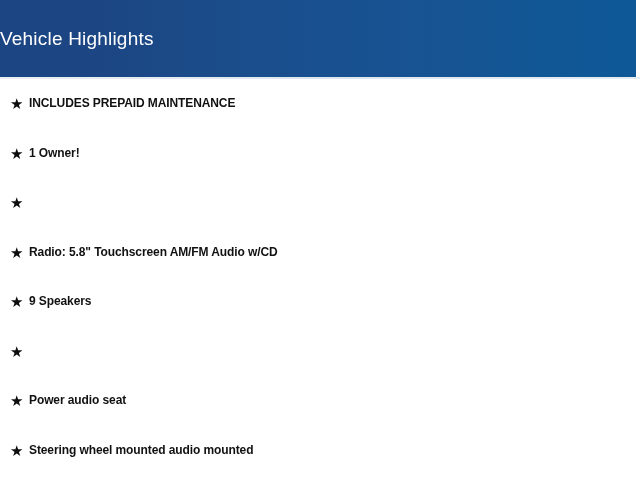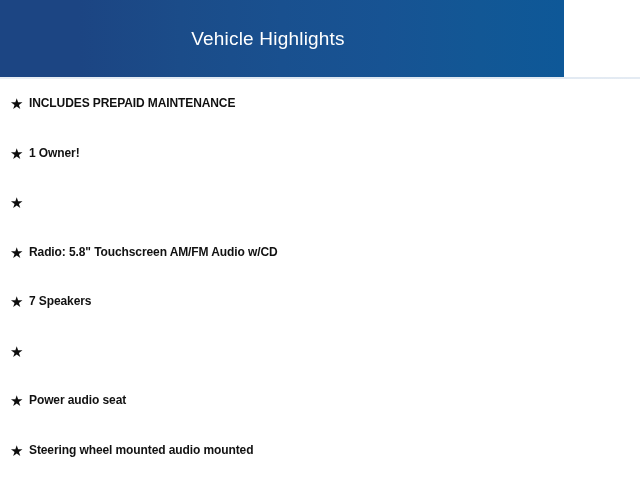--- a/index.html
+++ b/index.html
@@ -16,34 +16,34 @@
   .page {
     position: relative;
     width: 640px;
     height: 480px;
     background: #ffffff;
   }
   .banner {
     position: absolute;
     top: 0;
     left: 0;
-    width: 564px;
+    width: 636px;
     height: 77px;
     background: linear-gradient(to right,
                 #1c4583 0%,
                 #1c4583 14%,
                 #1b4c89 32%,
                 #19508f 50%,
                 #175393 68%,
                 #125795 85%,
                 #0e5898 100%);
     box-sizing: border-box;
     display: flex;
     align-items: center;
-    justify-content: center;
+    justify-content: flex-start;
     padding-right: 28px;
   }
   .banner-title {
     color: #ffffff;
     font-size: 19px;
     font-weight: 400;
     letter-spacing: 0.2px;
     line-height: 1;
     white-space: nowrap;
   }
@@ -114,21 +114,21 @@
       <span class="star-icon">★</span>
     </li>
 
     <li class="highlight-item">
       <span class="star-icon">★</span>
       <span class="highlight-text">Radio: 5.8" Touchscreen AM/FM Audio w/CD</span>
     </li>
 
     <li class="highlight-item">
       <span class="star-icon">★</span>
-      <span class="highlight-text">7 Speakers</span>
+      <span class="highlight-text">9 Speakers</span>
     </li>
 
     <li class="highlight-item">
       <span class="star-icon">★</span>
     </li>
 
     <li class="highlight-item">
       <span class="star-icon">★</span>
       <span class="highlight-text">Power audio seat</span>
     </li>

